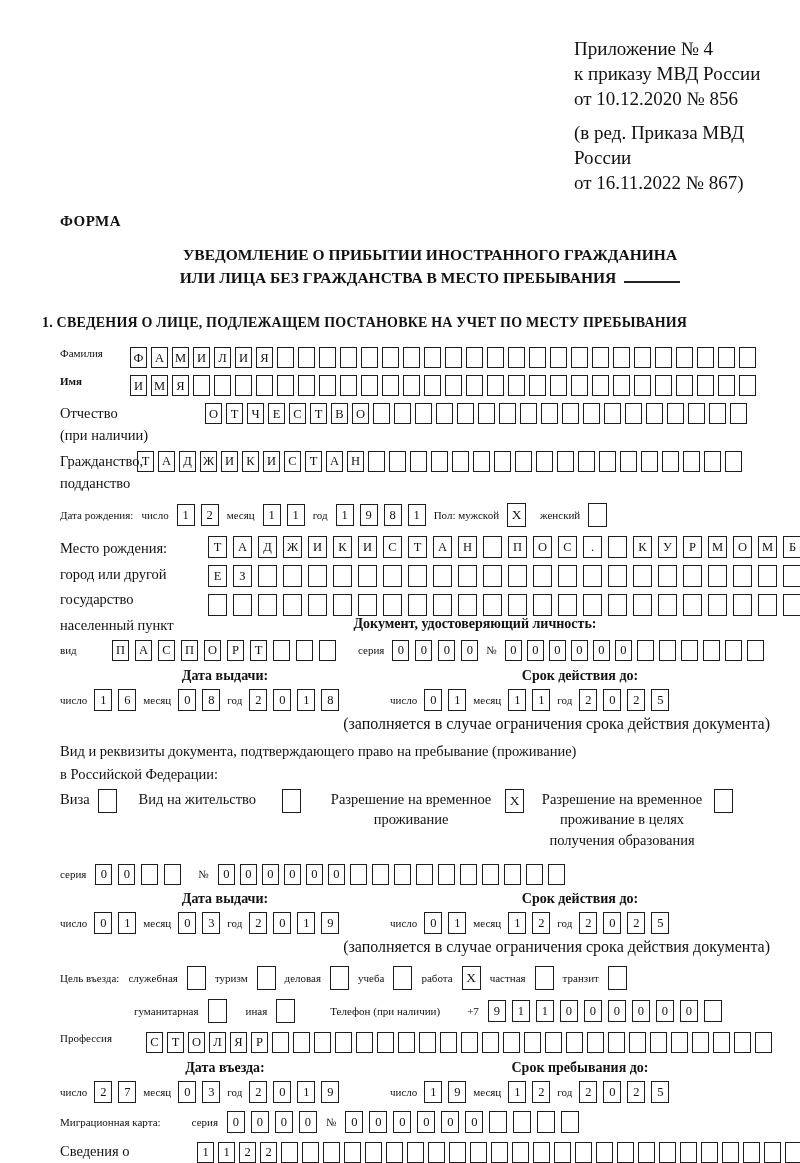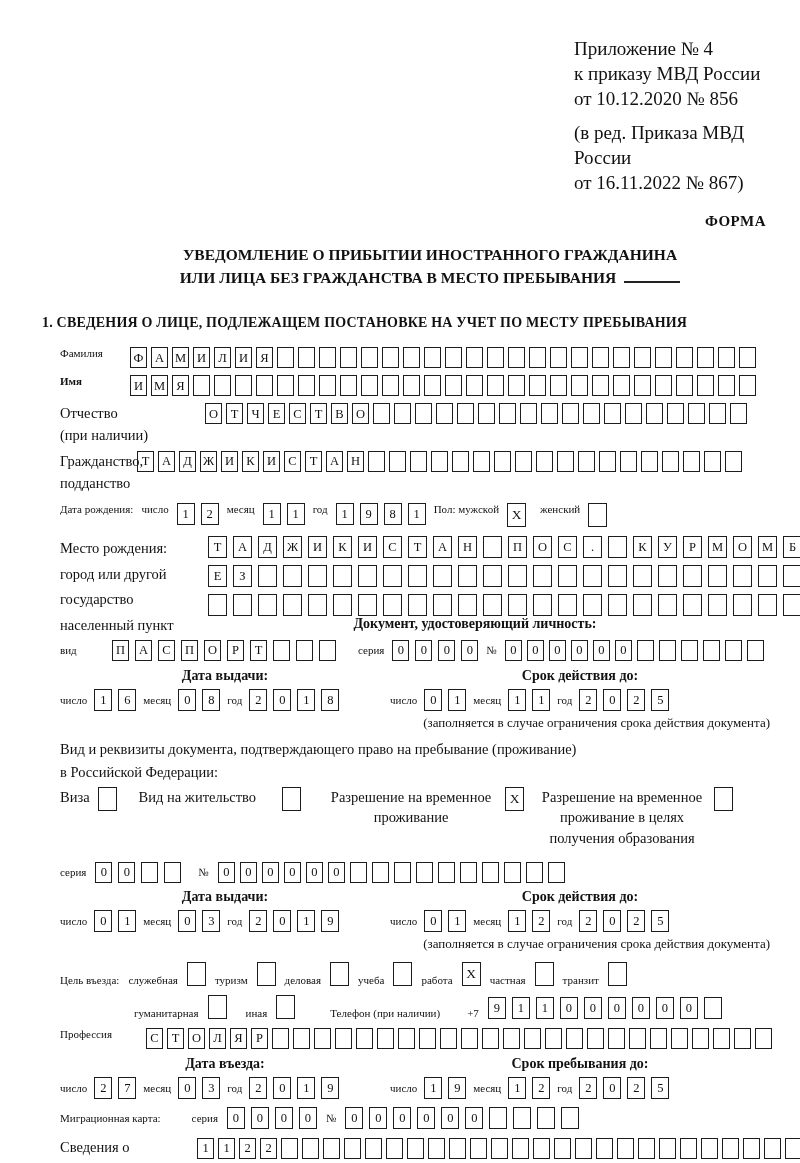--- a/index.html
+++ b/index.html
@@ -1,21 +1,21 @@
 <!DOCTYPE html>
 <html><head>
 <meta charset="utf-8">
 <style>
   html,body{margin:0;padding:0;background:#ffffff;}
   body{width:800px;min-height:1163px;font-family:"Liberation Serif","DejaVu Serif",serif;color:#111;}
   .page{padding:36px 30px 20px 60px;width:710px;}
   
   .appendix{margin-left:auto;width:196px;font-size:19px;line-height:1.32;}
   .appendix .gap-line{margin-top:9px;}
-  .forma{text-align:right;font-weight:bold;font-size:15px;letter-spacing:.5px;margin:18px 4px 14px 0;}
+  .forma{font-weight:bold;font-size:15px;letter-spacing:.5px;margin:18px 4px 14px 0;}
   .title{text-align:center;font-weight:bold;font-size:15.5px;line-height:1.45;margin:6px 0 2px 30px;}
   .blank-line{display:inline-block;width:56px;border-bottom:2.2px solid #222;height:13px;margin-left:8px;}
   .sec-heading{font-weight:bold;font-size:14px;margin:26px 0 16px -18px;letter-spacing:.2px;}
   
   .frow{display:flex;align-items:flex-start;margin-bottom:7px;}
   .lblcol{font-size:14.5px;line-height:1.5;flex:none;}
   .lbl{font-size:11px;flex:none;}
   
   .cells{display:flex;gap:4px;flex:none;}
   .cell{box-sizing:border-box;flex:none;width:17px;height:21px;border:1.7px solid #1d1d1d;display:flex;align-items:center;justify-content:center;font-size:12.5px;line-height:1;}
@@ -25,30 +25,30 @@
   .cells.date .cell{width:18px;height:22px;}
   .cb{box-sizing:border-box;flex:none;width:19px;height:24px;border:1.7px solid #1d1d1d;display:inline-flex;align-items:center;justify-content:center;font-size:13.5px;}
   .stack{display:flex;flex-direction:column;gap:7px;}
   
   .dgrow{display:flex;margin-bottom:4px;}
   .dghalf{display:flex;align-items:center;gap:7px;}
   .dg-left{width:330px;flex:none;}
   .dgheads{display:flex;font-weight:bold;font-size:14px;margin:6px 0 5px;}
   .dgheads .h-left{width:330px;text-align:center;flex:none;}
   .dgheads .h-right{flex:1;text-align:center;}
-  .note-right{font-size:13px;text-align:right;margin:2px 0 10px;}
+  .note-right{font-size:16px;text-align:right;margin:2px 0 10px;}
   .center-bold{text-align:center;font-weight:bold;font-size:14px;margin:4px 0 8px;}
   .plain{font-size:14.5px;margin-bottom:6px;}
   
   .opts{display:flex;align-items:flex-start;margin:4px 0 14px;}
   .opt{display:flex;align-items:flex-start;gap:8px;}
   .opt .optlbl{font-size:14.5px;line-height:1.4;}
   .opt .optlbl.c{text-align:center;}
   
-  .purpose{display:flex;align-items:flex-end;gap:9px;margin-bottom:9px;flex-wrap:nowrap;}
+  .purpose{display:flex;align-items:center;gap:9px;margin-bottom:9px;flex-wrap:nowrap;}
   .purpose .lbl{white-space:nowrap;}
 </style>
 </head>
 <body>
 
 <div class="page">
 
   <div class="appendix">
     <div>Приложение № 4</div>
     <div>к приказу МВД России</div>
@@ -204,21 +204,21 @@
         <span class="cell"></span>
         <span class="cell"></span>
         <span class="cell"></span>
         <span class="cell"></span>
         <span class="cell"></span>
         <span class="cell"></span>
         <span class="cell"></span>
       </div>
   </div>
 
-  <div class="frow" style="gap:8px;margin-bottom:9px;">
+  <div class="frow" style="align-items:center;gap:8px;margin-bottom:9px;">
     <span class="lbl">Дата рождения:</span>
     <span class="lbl">число</span>
     <span class="cells date">
         <span class="cell">1</span>
         <span class="cell">2</span>
       </span>
     <span class="lbl">месяц</span>
     <span class="cells date">
         <span class="cell">1</span>
         <span class="cell">1</span>

